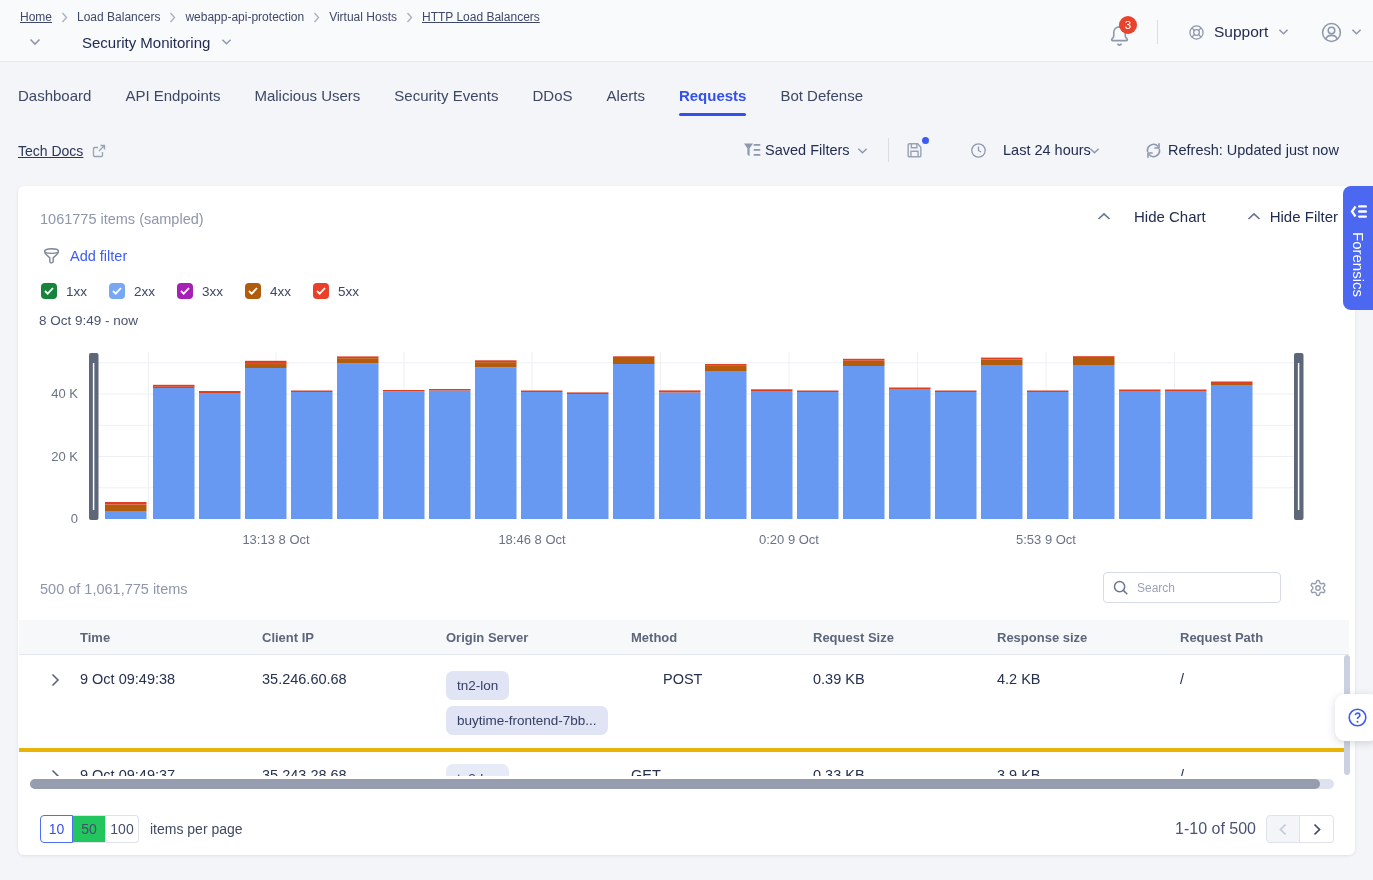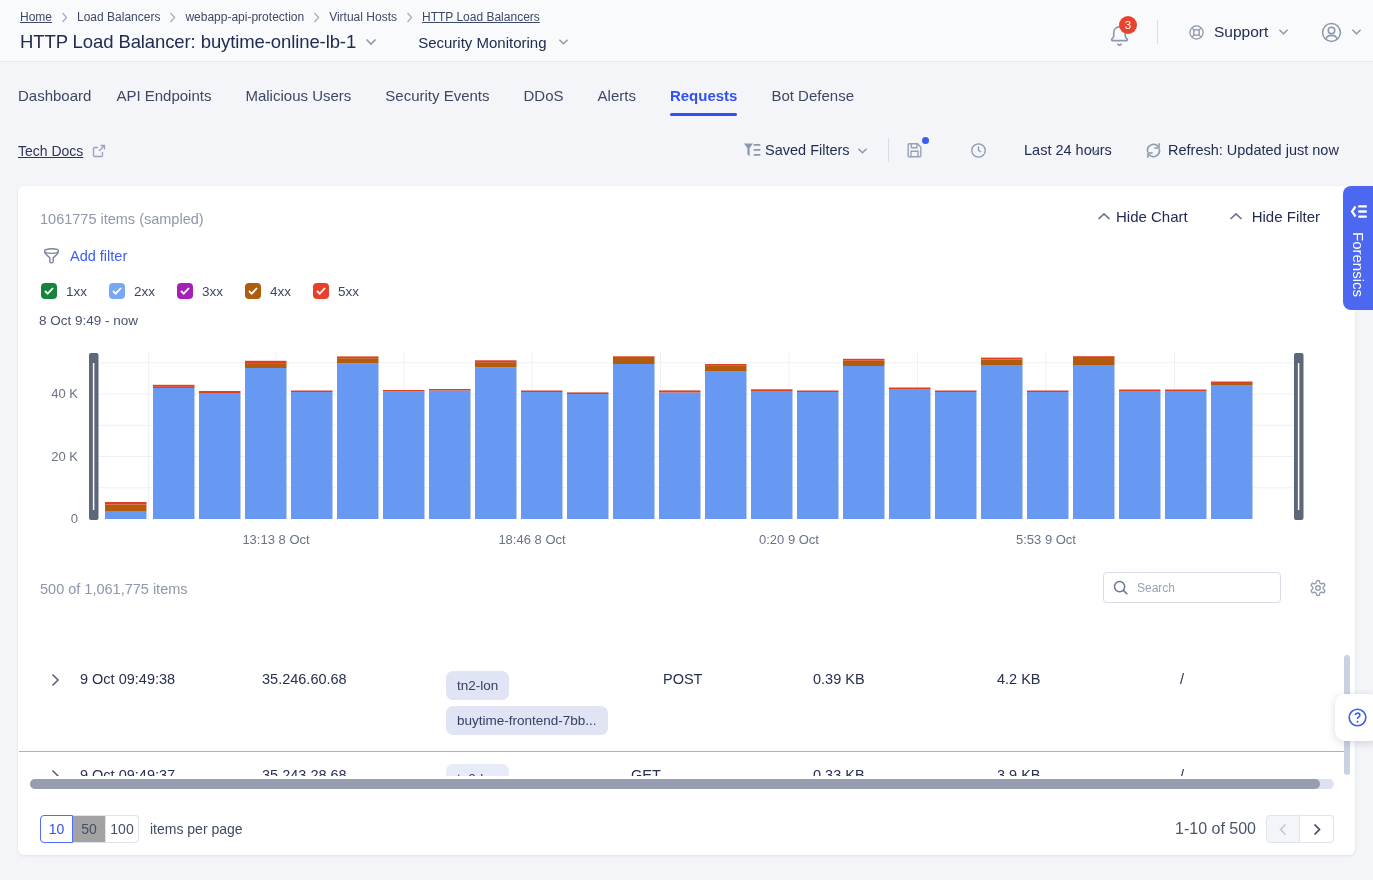--- a/index.html
+++ b/index.html
@@ -27,21 +27,20 @@
       <path d="M1.5 1l4 4.5-4 4.5" stroke="#aab1c2" stroke-width="1.4" fill="none"></path>
     </svg>
   <span>Virtual Hosts</span>
   <svg width="7" height="11" viewBox="0 0 7 11">
       <path d="M1.5 1l4 4.5-4 4.5" stroke="#aab1c2" stroke-width="1.4" fill="none"></path>
     </svg>
   <span style="text-decoration:underline;">HTTP Load Balancers</span>
 </div>
 
 <div class="abs" style="left:20px;top:30px;height:24px;display:flex;align-items:center;">
-  <span style="font-size:18.5px;font-weight:500;color:#222c52;letter-spacing:-0.1px;">HTTP Load Balancer: buytime-online-lb-1</span>
   <svg style="margin-left:9px;" width="12" height="8" viewBox="0 0 12 8">
       <path d="M1.5 1.5L6 6l4.5-4.5" stroke="#8d97ad" stroke-width="1.6" fill="none"></path>
     </svg>
   <span style="margin-left:41px;font-size:15px;color:#222c52;">Security Monitoring</span>
   <svg style="margin-left:11px;" width="11" height="8" viewBox="0 0 12 8">
       <path d="M1.5 1.5L6 6l4.5-4.5" stroke="#8d97ad" stroke-width="1.6" fill="none"></path>
     </svg>
 </div>
 
 <div class="abs" style="left:1108px;top:14px;height:36px;display:flex;align-items:center;">
@@ -66,21 +65,21 @@
       <circle cx="12" cy="12" r="9.3"></circle>
       <circle cx="12" cy="10" r="3.4"></circle>
       <path d="M6 19c1-3 3.2-4 6-4s5 1 6 4"></path>
     </svg>
   <svg style="margin-left:8px;" width="11" height="8" viewBox="0 0 12 8">
       <path d="M1.5 1.5L6 6l4.5-4.5" stroke="#8d97ad" stroke-width="1.6" fill="none"></path>
     </svg>
 </div>
 
 <div class="abs" style="left:18px;top:87px;height:22px;display:flex;font-size:15px;color:#3c4765;">
-  <span style="margin-right:25px;">Dashboard</span>
+  <span style="margin-right:34px;">Dashboard</span>
   <span style="margin-right:34px;">API Endpoints</span>
   <span style="margin-right:34px;">Malicious Users</span>
   <span style="margin-right:34px;">Security Events</span>
   <span style="margin-right:34px;">DDoS</span>
   <span style="margin-right:34px;">Alerts</span>
   <span style="margin-right:34px;position:relative;color:#3350ef;font-weight:700;">Requests<span style="position:absolute;left:0;right:0;bottom:-7px;height:3px;border-radius:2px;background:#3350ef;"></span></span>
   <span>Bot Defense</span>
 </div>
 
 <div class="abs" style="left:18px;top:142px;height:17px;display:flex;align-items:center;">
@@ -104,41 +103,41 @@
 <div class="abs" style="left:888px;top:138px;width:1px;height:24px;background:#d9dde6;"></div>
 <svg class="abs" style="left:905px;top:141px;" width="19" height="19" viewBox="0 0 24 24" fill="none" stroke="#9aa3b5" stroke-width="1.8">
     <path d="M4 5a1.5 1.5 0 0 1 1.5-1.5H16L20 8v10.5A1.5 1.5 0 0 1 18.5 20h-13A1.5 1.5 0 0 1 4 18.5z" stroke-linejoin="round"></path>
     <path d="M8 3.8v4.7h7V3.8M7.5 20v-7h9v7"></path>
   </svg>
 <div class="abs" style="left:922px;top:137px;width:7px;height:7px;border-radius:50%;background:#3b5bf2;"></div>
 <svg class="abs" style="left:970px;top:142px;" width="17" height="17" viewBox="0 0 24 24" fill="none" stroke="#8d97ad" stroke-width="1.8">
     <circle cx="12" cy="12" r="9.5"></circle>
     <path d="M12 6.5V12l3.6 2.2"></path>
   </svg>
-<div class="abs" style="left:1024px;top:142px;font-size:14.5px;color:#232d52;">Last 24 hours</div>
+<div class="abs" style="left:1003px;top:142px;font-size:14.5px;color:#232d52;">Last 24 hours</div>
 <svg class="abs" style="left:1089px;top:147px;" width="11" height="8" viewBox="0 0 12 8">
     <path d="M1.5 1.5L6 6l4.5-4.5" stroke="#8d97ad" stroke-width="1.6" fill="none"></path>
   </svg>
 <svg class="abs" style="left:1145px;top:142px;" width="17" height="17" viewBox="0 0 16 16" fill="none" stroke="#8d97ad" stroke-width="1.5">
     <path d="M2.6 9.4a5.6 5.6 0 0 1 9.6-5.2"></path>
     <path d="M13.4 6.6a5.6 5.6 0 0 1-9.6 5.2"></path>
     <path d="M13.2 1.2v4.4h-4.4" stroke-linejoin="round"></path>
     <path d="M2.8 14.8v-4.4h4.4" stroke-linejoin="round"></path>
   </svg>
 <div class="abs" style="left:1168px;top:142px;font-size:14.5px;color:#232d52;">Refresh: Updated just now</div>
 
 <div class="abs" style="left:18px;top:186px;width:1337px;height:669px;background:#ffffff;border-radius:6px;box-shadow:0 1px 3px rgba(40,50,80,0.10);"></div>
 
 <div class="abs" style="left:40px;top:211px;font-size:14.5px;color:#8e96ab;">1061775 items (sampled)</div>
 
 <div class="abs" style="left:1097px;top:208px;display:flex;align-items:center;font-size:15px;color:#222c52;">
   <svg width="14" height="9" viewBox="0 0 14 9">
       <path d="M1.5 7L7 1.8 12.5 7" stroke="#6a758e" stroke-width="1.7" fill="none"></path>
     </svg>
-  <span style="margin-left:5px;">Hide Chart</span>
+  <span style="margin-left:23px;">Hide Chart</span>
   <svg style="margin-left:41px;" width="14" height="9" viewBox="0 0 14 9">
       <path d="M1.5 7L7 1.8 12.5 7" stroke="#6a758e" stroke-width="1.7" fill="none"></path>
     </svg>
   <span style="margin-left:9px;">Hide Filter</span>
 </div>
 
 <div class="abs" style="left:43px;top:248px;display:flex;align-items:center;">
   <svg width="17" height="16" viewBox="0 0 17 16" fill="none" stroke="#7d8699" stroke-width="1.4">
       <ellipse cx="8.5" cy="3.1" rx="7" ry="2.3"></ellipse>
       <path d="M1.6 4.1c1.2 2.5 4 4.6 5.2 5.7v3.4a1.7 1.7 0 0 0 3.4 0V9.8c1.2-1.1 4-3.2 5.2-5.7"></path>
@@ -283,22 +282,31 @@
   <span style="margin-left:8px;font-size:12px;color:#9aa3b6;">Search</span>
 </div>
 
 <svg class="abs" style="left:1309px;top:579px;" width="18" height="18" viewBox="0 0 24 24" fill="none" stroke="#949db1" stroke-width="1.9">
     <circle cx="12" cy="12" r="3"></circle>
     <path d="M12.22 2h-.44a2 2 0 0 0-2 2v.18a2 2 0 0 1-1 1.73l-.43.25a2 2 0 0 1-2 0l-.15-.08a2 2 0 0 0-2.73.73l-.22.38a2 2 0 0 0 .73 2.73l.15.1a2 2 0 0 1 1 1.72v.51a2 2 0 0 1-1 1.74l-.15.09a2 2 0 0 0-.73 2.73l.22.38a2 2 0 0 0 2.73.73l.15-.08a2 2 0 0 1 2 0l.43.25a2 2 0 0 1 1 1.73V20a2 2 0 0 0 2 2h.44a2 2 0 0 0 2-2v-.18a2 2 0 0 1 1-1.73l.43-.25a2 2 0 0 1 2 0l.15.08a2 2 0 0 0 2.73-.73l.22-.39a2 2 0 0 0-.73-2.73l-.15-.08a2 2 0 0 1-1-1.74v-.5a2 2 0 0 1 1-1.74l.15-.09a2 2 0 0 0 .73-2.73l-.22-.38a2 2 0 0 0-2.73-.73l-.15.08a2 2 0 0 1-2 0l-.43-.25a2 2 0 0 1-1-1.73V4a2 2 0 0 0-2-2z" stroke-linejoin="round"></path>
   </svg>
 
 <div class="abs" style="left:19px;top:620px;width:1330px;height:156px;background:#fff;overflow:hidden;">
 
-
-  <div style="position:absolute;left:0;top:35px;width:1330px;height:97px;border-bottom:1px solid #eab308;font-size:14.5px;color:#26304f;">
+  <div style="position:absolute;left:0;top:0;width:1330px;height:35px;background:#f7f8fa;border-bottom:1px solid #e2e6ed;font-size:13px;font-weight:700;color:#5b667d;">
+    <span style="position:absolute;left:61px;top:10px;">Time</span>
+    <span style="position:absolute;left:243px;top:10px;">Client IP</span>
+    <span style="position:absolute;left:427px;top:10px;">Origin Server</span>
+    <span style="position:absolute;left:612px;top:10px;">Method</span>
+    <span style="position:absolute;left:794px;top:10px;">Request Size</span>
+    <span style="position:absolute;left:978px;top:10px;">Response size</span>
+    <span style="position:absolute;left:1161px;top:10px;">Request Path</span>
+  </div>
+
+  <div style="position:absolute;left:0;top:35px;width:1330px;height:97px;border-bottom:4px solid #eab308;font-size:14.5px;color:#26304f;">
     <svg style="position:absolute;left:32px;top:18px;" width="9" height="14" viewBox="0 0 9 14">
         <path d="M1.5 1.5l5.5 5.5-5.5 5.5" stroke="#5b6478" stroke-width="1.6" fill="none"></path>
       </svg>
     <span style="position:absolute;left:61px;top:16px;">9 Oct 09:49:38</span>
     <span style="position:absolute;left:243px;top:16px;">35.246.60.68</span>
     <span style="position:absolute;left:427px;top:16px;background:#e0e4f4;border-radius:7px;padding:7px 11px;font-size:13.5px;color:#333f63;">tn2-lon</span>
     <span style="position:absolute;left:427px;top:51px;background:#e0e4f4;border-radius:7px;padding:7px 11px;font-size:13.5px;color:#333f63;">buytime-frontend-7bb...</span>
     <span style="position:absolute;left:612px;top:16px;margin-left:32px;">POST</span>
     <span style="position:absolute;left:794px;top:16px;text-align:right;">0.39 KB</span>
     <span style="position:absolute;left:978px;top:16px;">4.2 KB</span>
@@ -319,21 +327,21 @@
   </div>
 </div>
 
 <div class="abs" style="left:1344px;top:655px;width:6px;height:120px;background:#cad1e0;border-radius:3px;"></div>
 
 <div class="abs" style="left:30px;top:779px;width:1304px;height:10px;border-radius:5px;background:#dde2ee;"></div>
 <div class="abs" style="left:30px;top:779px;width:1290px;height:10px;border-radius:5px;background:#959daf;"></div>
 
 <div class="abs" style="left:40px;top:815px;height:28px;display:flex;align-items:center;">
   <div style="width:33px;height:28px;border:1px solid #4f6ef7;border-radius:4px 0 0 4px;background:#fff;color:#3350ef;font-size:14px;display:flex;align-items:center;justify-content:center;position:relative;z-index:2;">10</div>
-  <div style="width:33px;height:28px;border:1px solid #dfe3ec;border-left:none;background:#a3a3a3;color:#454f6b;font-size:14px;display:flex;align-items:center;justify-content:center;">50</div>
+  <div style="width:33px;height:28px;border:1px solid #dfe3ec;border-left:none;background:#22c55e;color:#454f6b;font-size:14px;display:flex;align-items:center;justify-content:center;">50</div>
   <div style="width:33px;height:28px;border:1px solid #dfe3ec;border-left:none;border-radius:0 4px 4px 0;background:#fff;color:#454f6b;font-size:14px;display:flex;align-items:center;justify-content:center;">100</div>
   <span style="margin-left:11px;font-size:14px;color:#3f4a63;">items per page</span>
 </div>
 
 <div class="abs" style="right:39px;top:815px;height:28px;display:flex;align-items:center;">
   <span style="font-size:16px;color:#4a5470;">1-10 of 500</span>
   <div style="margin-left:10px;display:flex;">
     <div style="width:34px;height:28px;border:1px solid #dfe3ec;border-radius:4px 0 0 4px;background:#f4f5f9;display:flex;align-items:center;justify-content:center;">
         <svg width="8" height="13" viewBox="0 0 8 13">
           <path d="M6.5 1.5L1.5 6.5l5 5" stroke="#c3c9d6" stroke-width="1.7" fill="none"></path>

